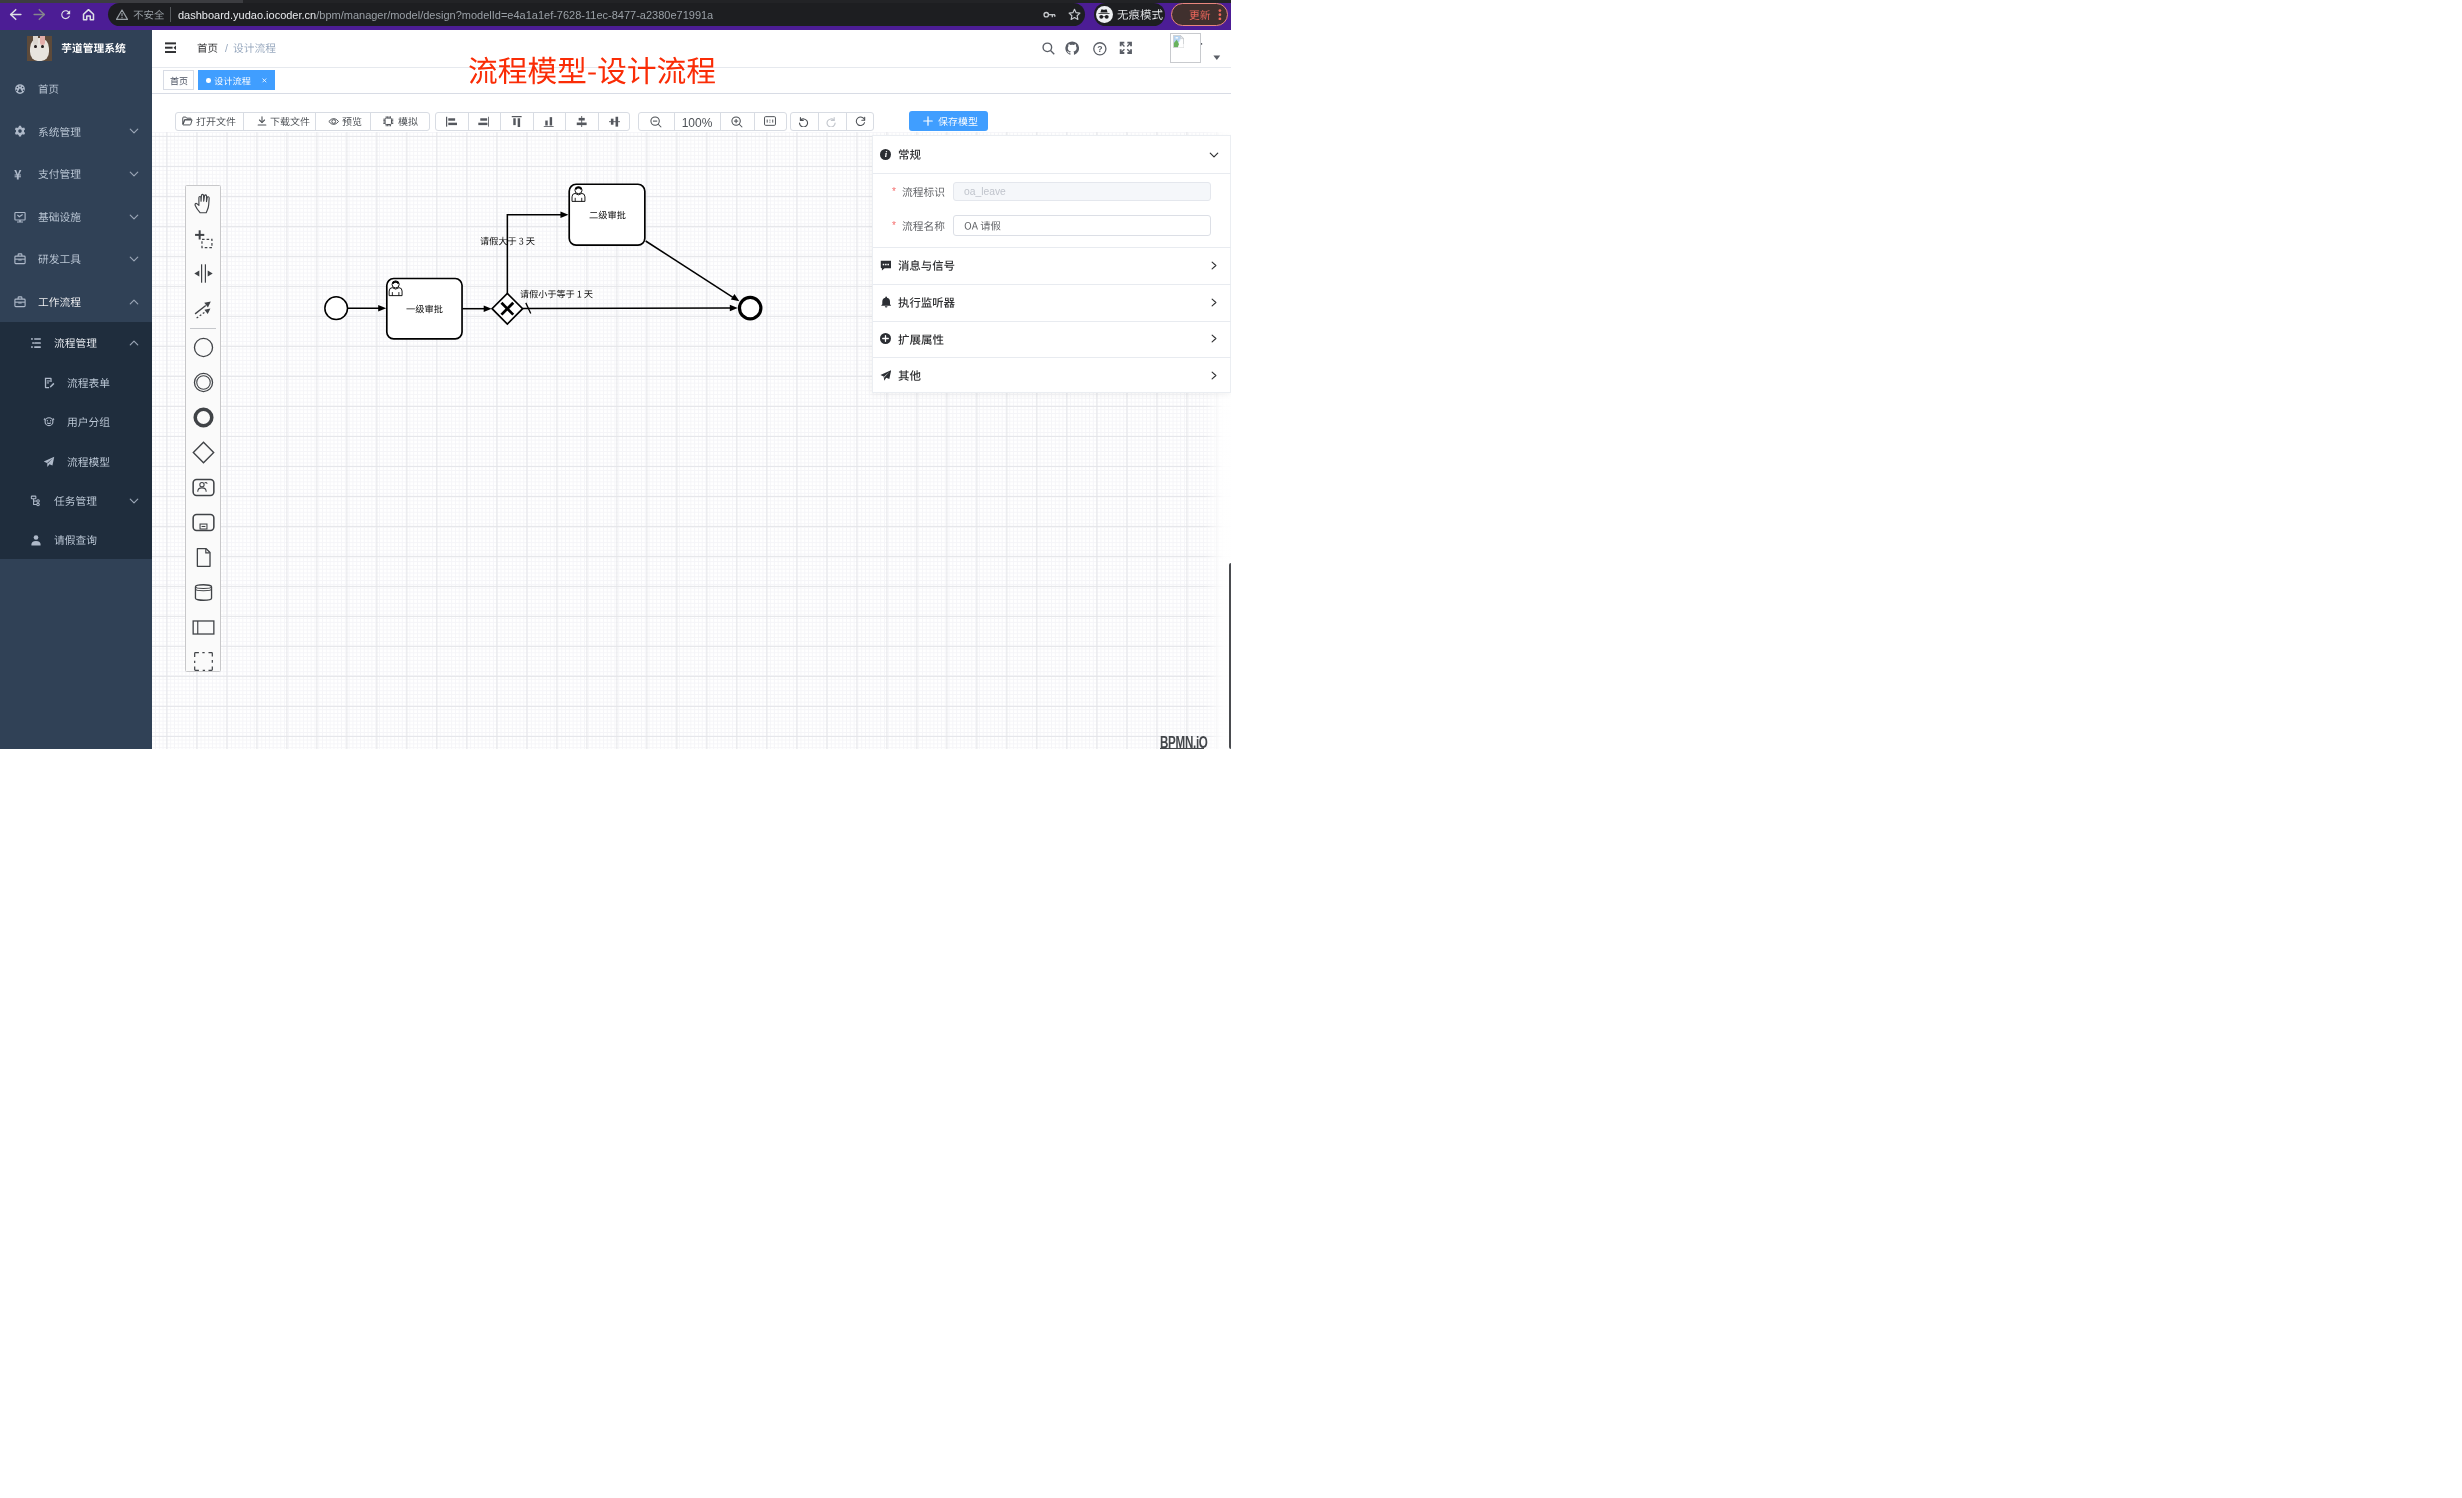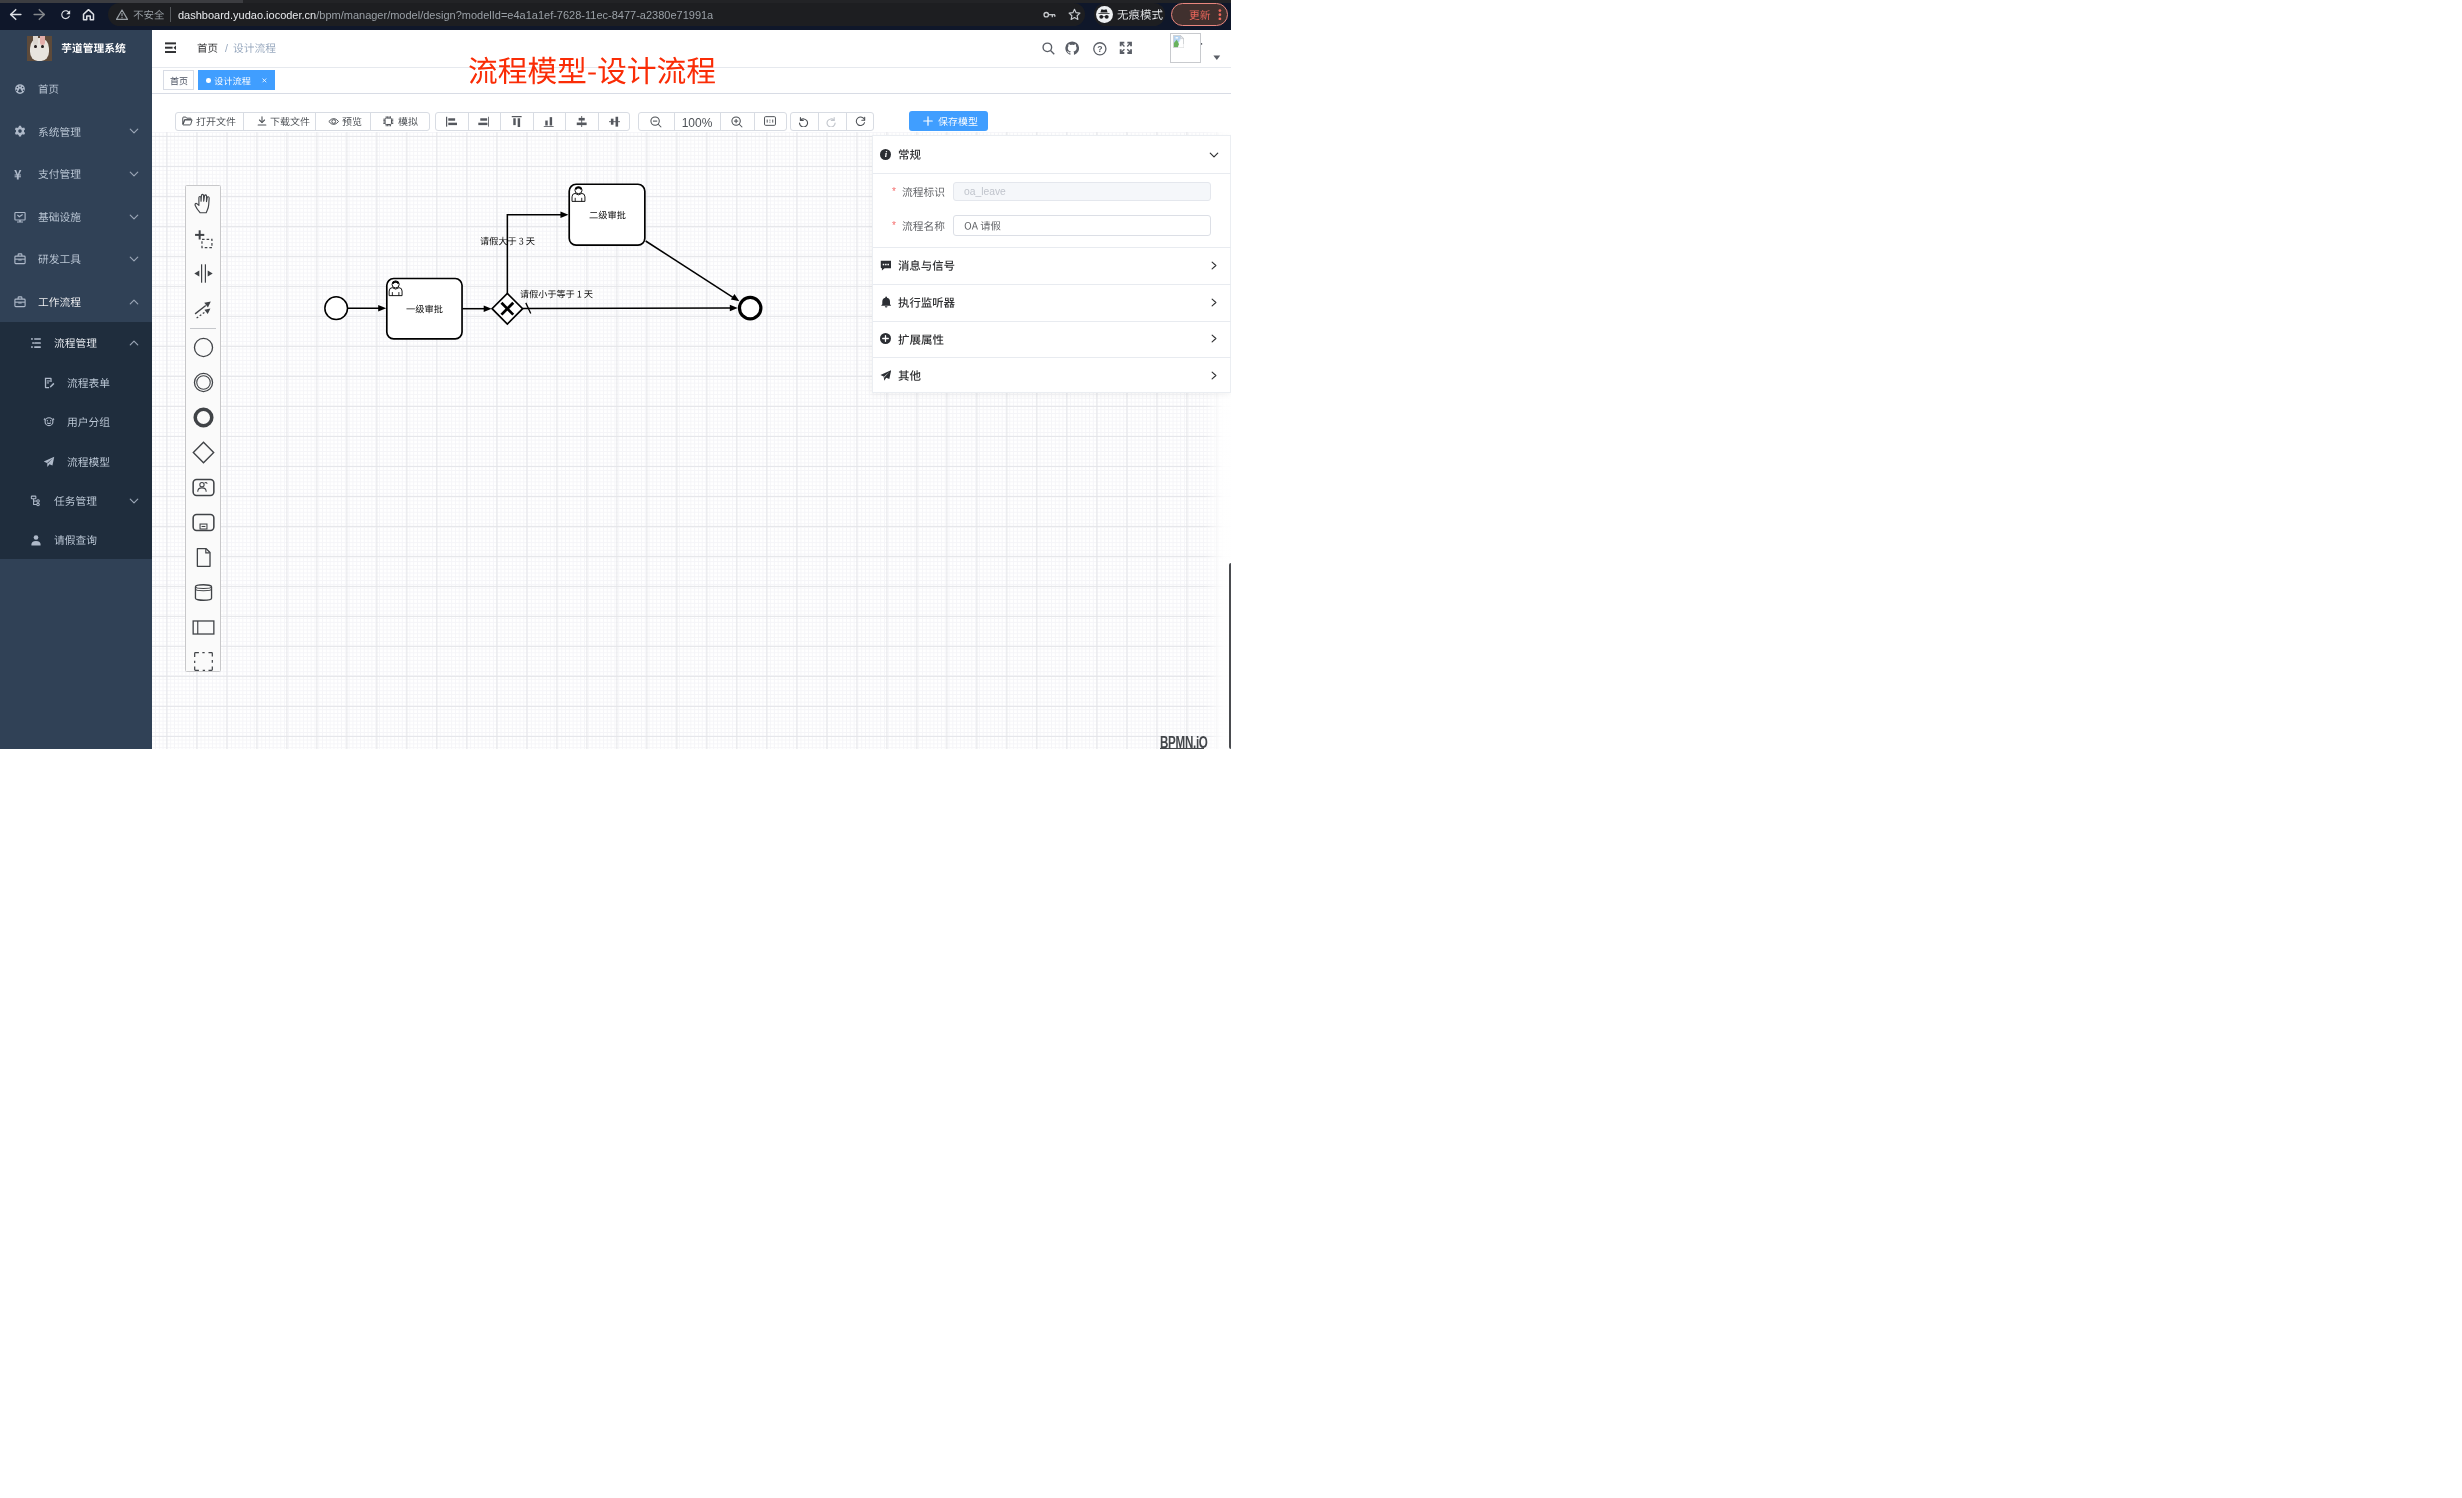--- a/index.html
+++ b/index.html
@@ -1,17 +1,17 @@
 <!DOCTYPE html>
 <html style="font-size:12px"><head><meta charset="utf-8"><style>
 *{margin:0;padding:0;box-sizing:border-box}
 html,body{width:1231px;height:749px;overflow:hidden;font-family:"Liberation Sans",sans-serif;background:#fff;position:relative}
 .abs{position:absolute}
 </style></head><body>
-<div class="abs" style="left:0;top:0;width:1231px;height:30px;background:#0f172a">
+<div class="abs" style="left:0;top:0;width:1231px;height:30px;background:#4c1d95">
     <div class="abs" style="left:0;top:0;width:1231px;height:2.7px;background:#222326"></div>
     <div class="abs" style="left:0;top:0;width:243px;height:2.7px;background:#3c3d41"></div>
     <svg style="position:absolute;left:9px;top:8.4px;" width="13" height="13" viewBox="0 0 17 17">
       <g stroke="#dee1e6" stroke-width="2" fill="none" stroke-linecap="round" stroke-linejoin="round">
         <line x1="2.2" y1="8.5" x2="15.5" y2="8.5"></line>
         <path d="M8.8 2.2 L2.2 8.5 L8.8 14.8"></path>
       </g>
     </svg>
     <svg style="position:absolute;left:33px;top:8.4px;" width="13" height="13" viewBox="0 0 17 17">
       <g stroke="#85888c" stroke-width="2" fill="none" stroke-linecap="round" stroke-linejoin="round">

